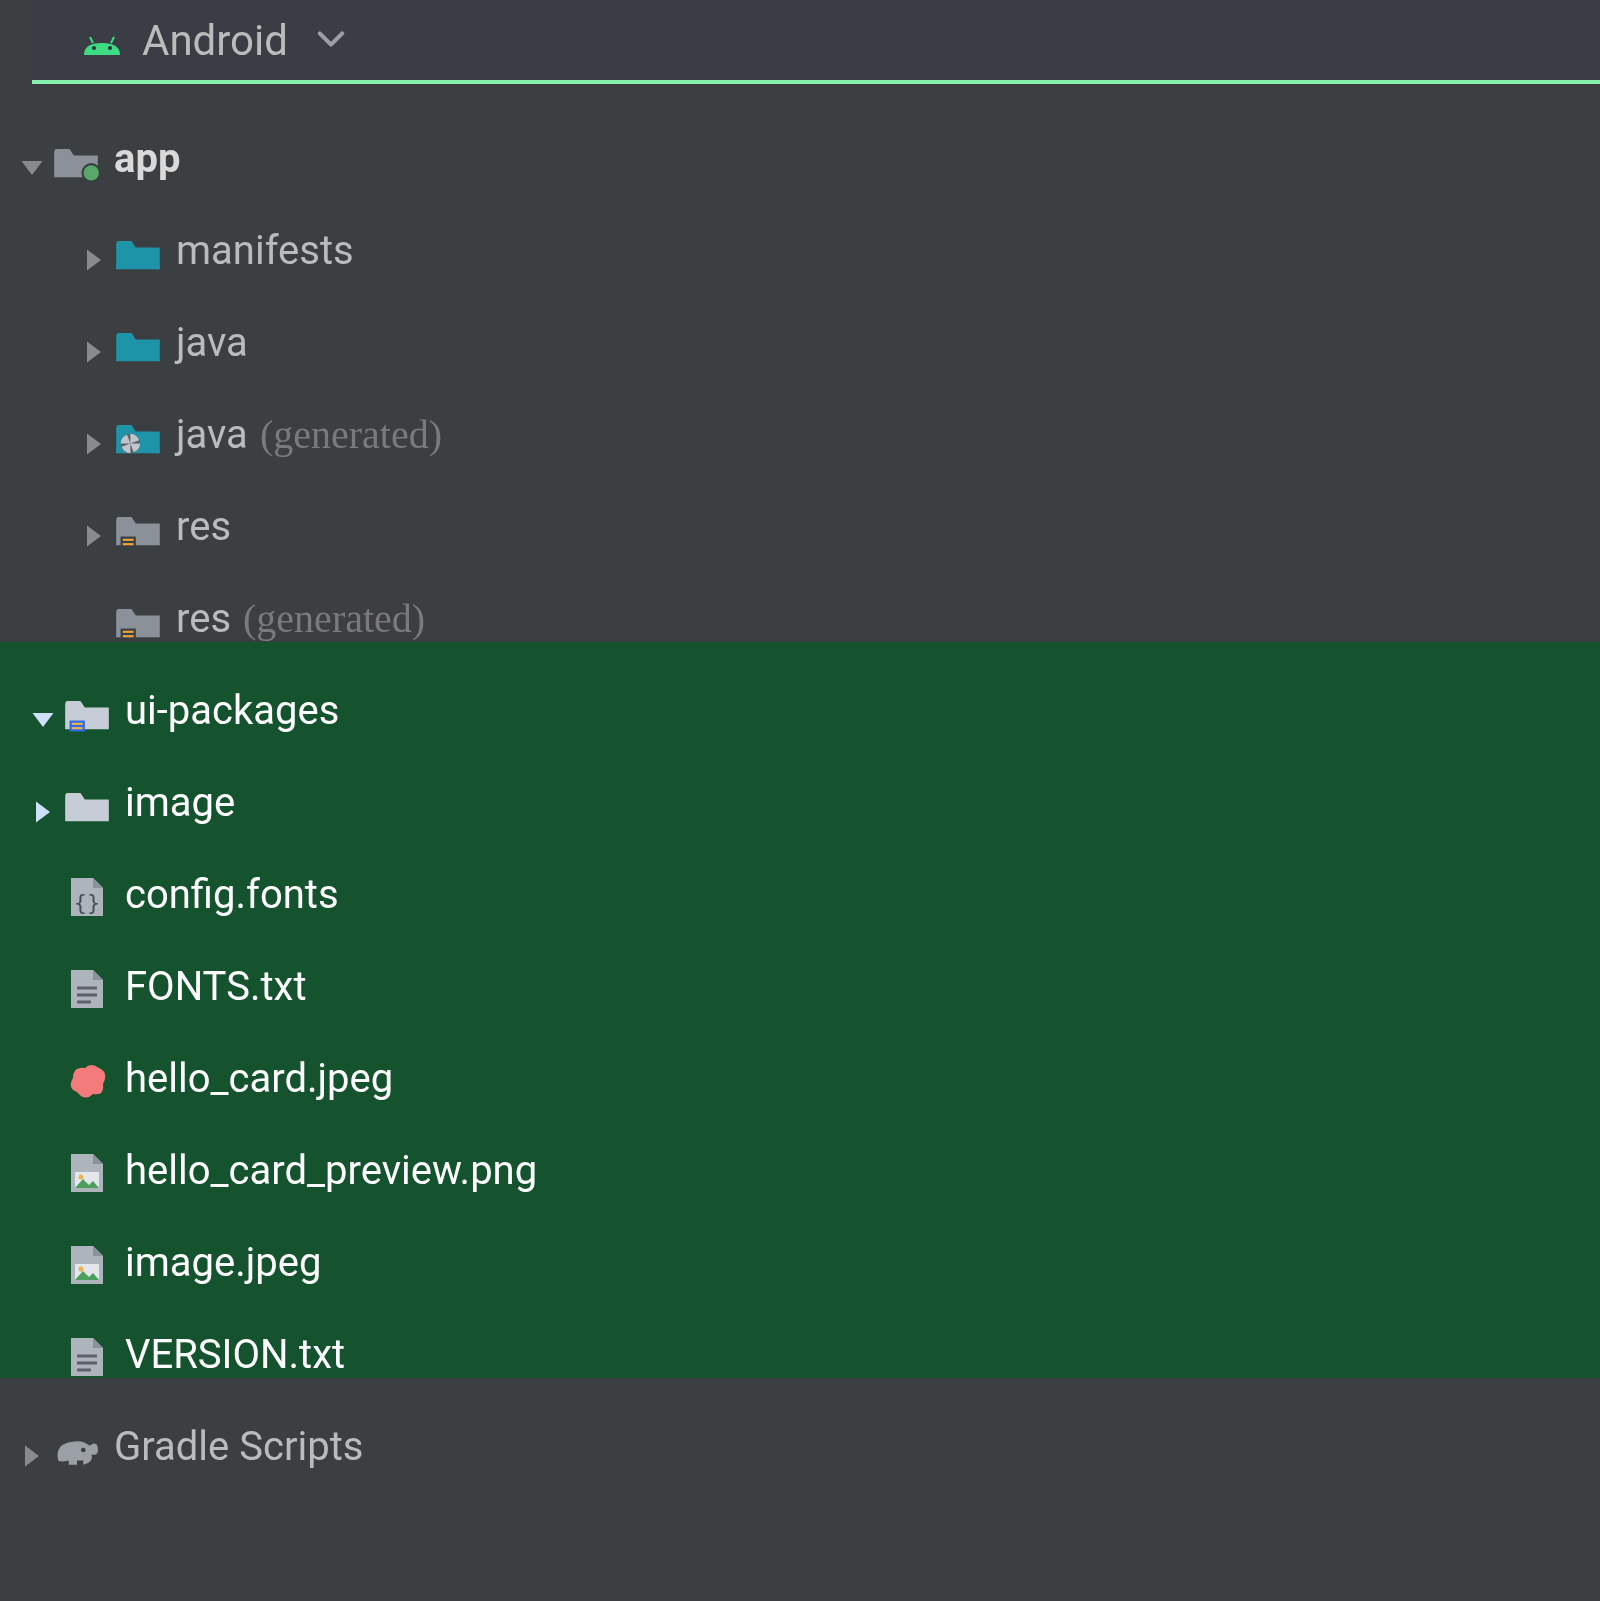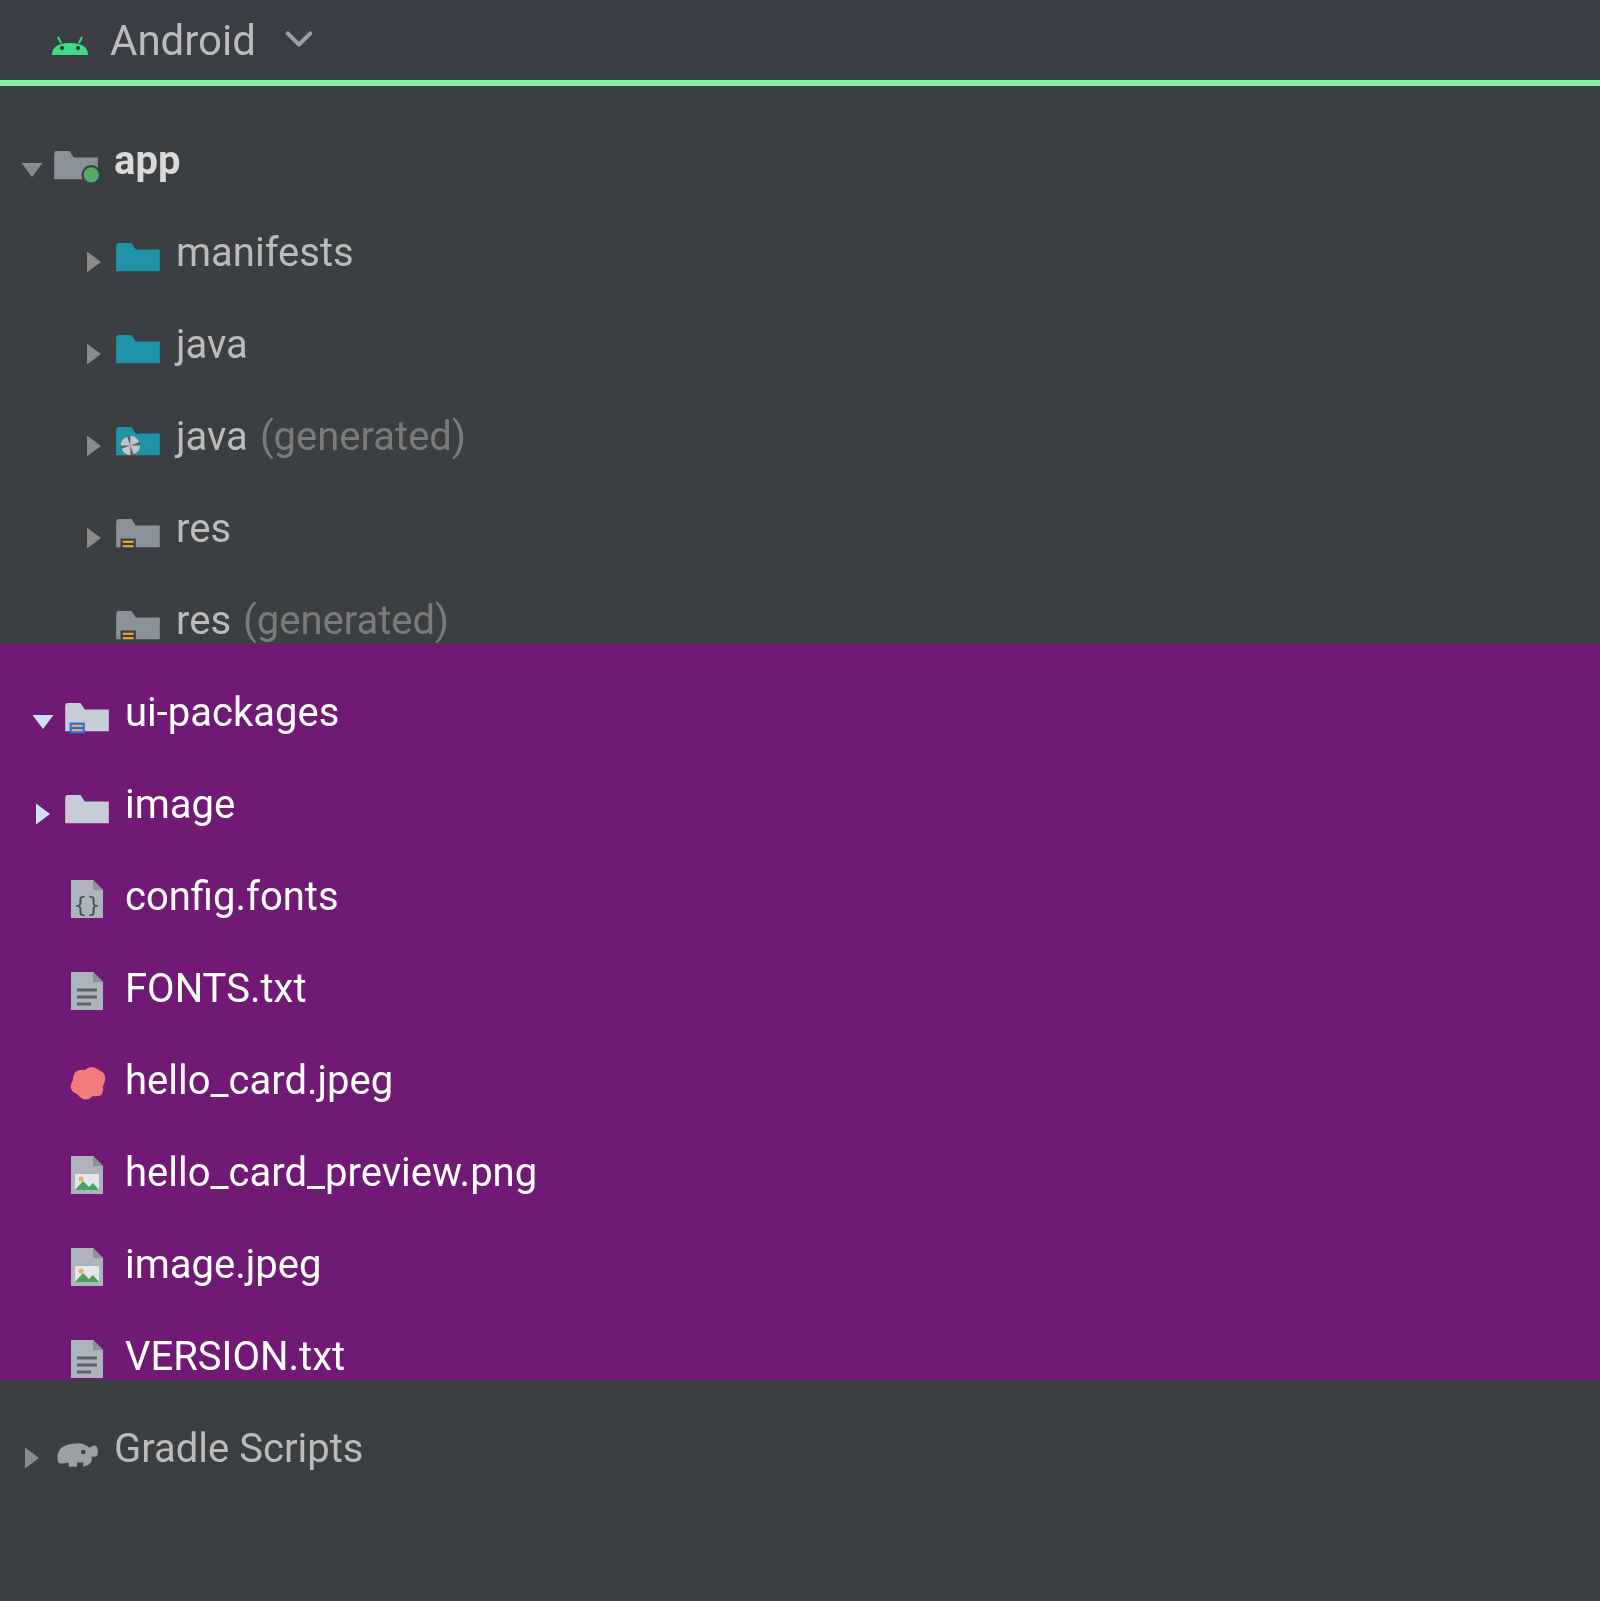--- a/index.html
+++ b/index.html
@@ -1,32 +1,32 @@
 <!DOCTYPE html>
 <html><head>
 <meta charset="utf-8">
 <style>
   html,body{margin:0;padding:0;width:1600px;height:1601px;background:#3c3f41;font-family:-apple-system,BlinkMacSystemFont,"Segoe UI",Roboto,sans-serif;overflow:hidden;}
   .panel{width:100%;height:100%;display:flex;flex-direction:column;color:#bbbbbb;font-size:40px;}
-  .header{height:80px;display:flex;align-items:center;padding:0 20px 0 48px;background:#3a3e44;border-bottom:6px solid #86efac;}
+  .header{height:80px;display:flex;align-items:center;padding:0 20px 0 48px;background:#3a3e44;border-bottom:4px solid #86efac;margin-left:32px;}
   .header .android-icon{width:44px;height:30px;margin-right:18px;display:block;}
   .header .title{color:#bbbbbb;font-size:42px;}
   .header .dropdown{margin-left:28px;}
   .tree{flex:1;padding-top:6px;}
   .row{display:flex;align-items:flex-end;height:92px;white-space:nowrap;}
-  .row.selected{background:#701a75;color:#ffffff;padding-left:23px;}
+  .row.selected{background:#14532d;color:#ffffff;padding-left:23px;}
   .row .arrow{width:40px;display:flex;align-items:center;justify-content:center;color:#8a8a8a;}
   .row.selected .arrow{color:#cfe0ff;}
   .row .arrow svg{width:28px;height:28px;}
   .row .icon{width:48px;display:flex;align-items:center;justify-content:center;margin-right:14px;}
   .row .icon svg{display:block;}
   .row .label{color:#bbbbbb;}
   .row.bold .label{color:#d9d9d9;font-weight:700;}
   .row.selected .label{color:#ffffff;}
-  .row .suffix{color:#7a7a7a;margin-left:12px;}
+  .row .suffix{color:#7a7a7a;margin-left:12px;font-family:Liberation Serif, serif;}
   
   .d0{padding-left:12px;}
   .d1{padding-left:74px;} 
   .d2{padding-left:134px;}
   .d3{padding-left:194px;}
   
   .arrow.none{visibility:hidden;}
 </style>
 </head>
 <body>

